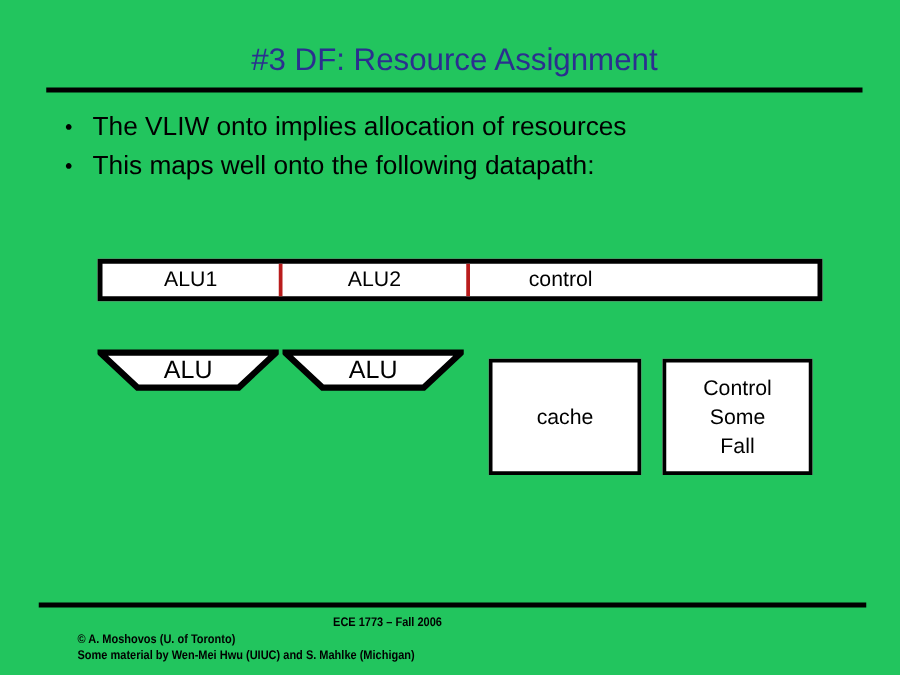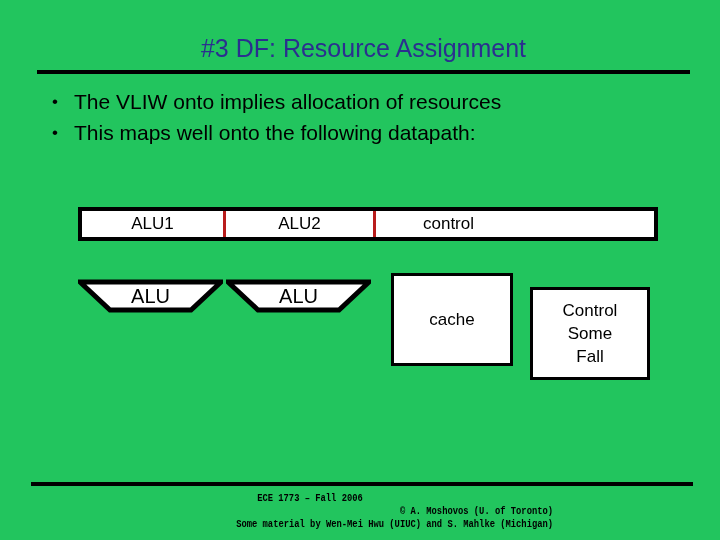--- a/index.html
+++ b/index.html
@@ -141,53 +141,52 @@
     display: flex;
     align-items: center;
     justify-content: center;
     text-align: center;
     font-size: 17px;
     color: #000000;
     line-height: 23px;
   }
   #cache-box {
     left: 391px;
-    top: 273px;
+    top: 287px;
     width: 122px;
     height: 93px;
   }
   #cfu-box {
     left: 530px;
     top: 287px;
     width: 120px;
     height: 93px;
   }
 
   
   #footer {
     position: absolute;
     left: 0;
     top: 492px;
     width: 620px;
-    font-family: Liberation Mono, monospace;
+    font-family: Liberation Sans, sans-serif;
     font-weight: bold;
     font-size: 10px;
     color: #000000;
     line-height: 13px;
   }
   #footer-course {
     text-align: center;
     width: 620px;
     margin-left: 0;
     transform: scaleX(0.88);
     transform-origin: center center;
   }
   #footer-lines {
     margin-left: 62px;
-    text-align: right;
   }
   .footer-line {
     transform: scaleX(0.88);
     transform-origin: left center;
     white-space: nowrap;
   }
 </style>
 </head>
 <body>
 

